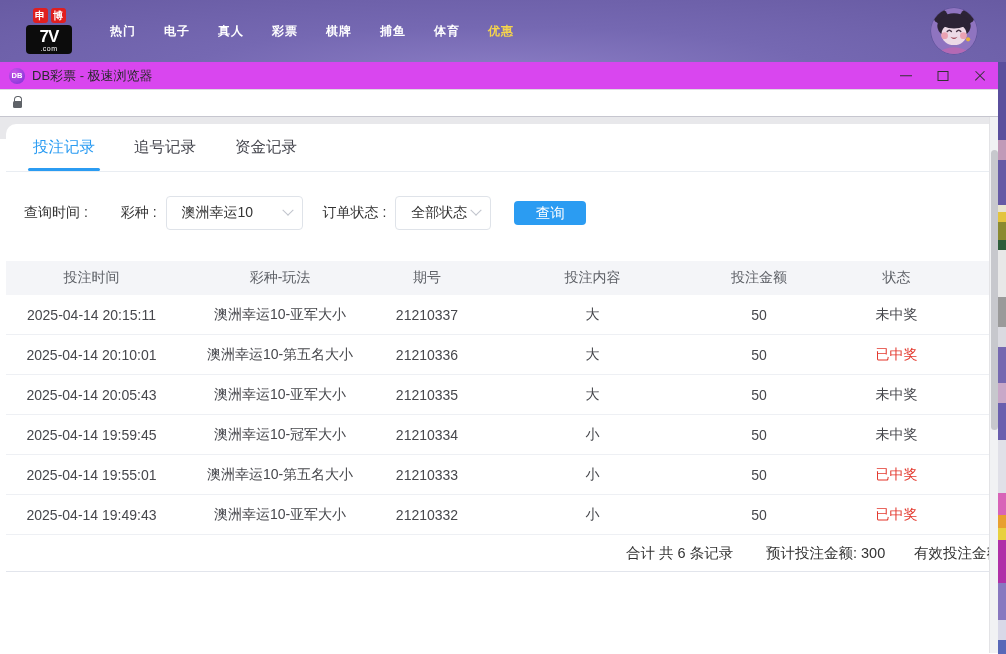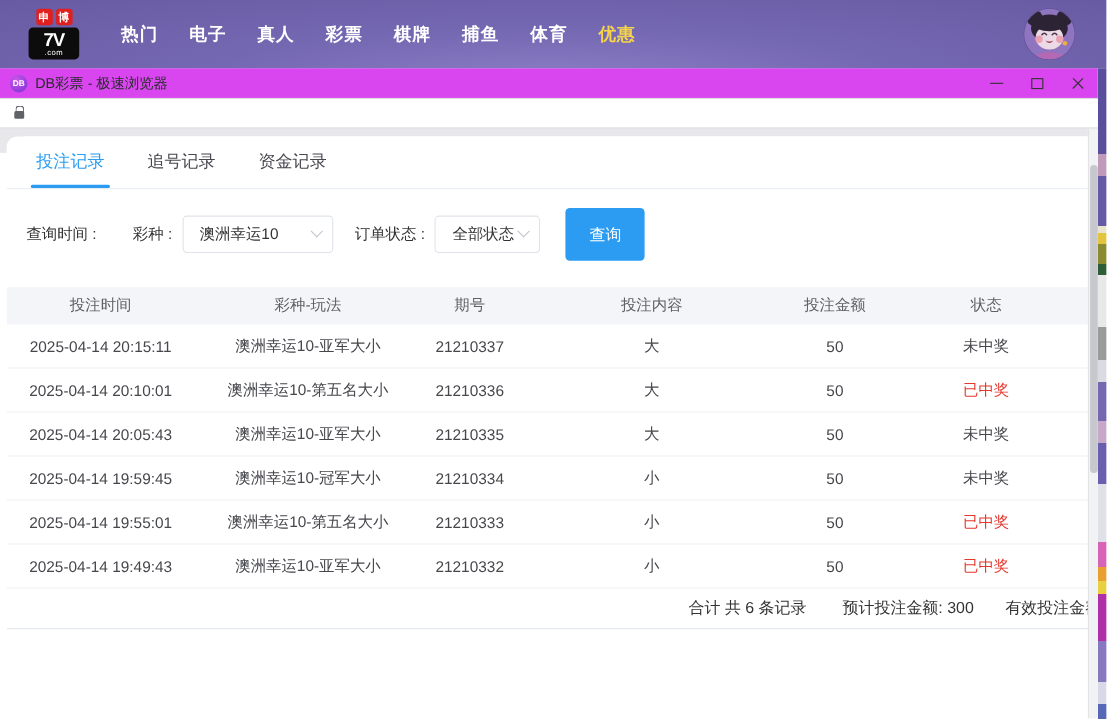--- a/index.html
+++ b/index.html
@@ -13,21 +13,21 @@
     display:flex; align-items:center; z-index:3; }
   .logo { margin-left:26px; width:46px; display:flex; flex-direction:column; align-items:center; cursor:pointer; }
   .logo-badges { display:flex; gap:3px; margin-bottom:2px; }
   .logo-badge { width:15px; height:15px; background:#e01f1f; border-radius:3px; color:#fff;
     font-size:10px; font-weight:bold; display:flex; align-items:center; justify-content:center; }
   .logo-box { width:46px; height:29px; background:#0c0c0c; border-radius:4px; color:#fff;
     display:flex; flex-direction:column; align-items:center; justify-content:center; line-height:1; }
   .logo-main { font-size:17px; font-weight:800; letter-spacing:-1px; }
   .logo-suffix { font-size:7px; margin-top:0px; letter-spacing:0.5px; }
   .site-nav { display:flex; margin-left:38px; gap:28px; }
-  .nav-item { color:#fff; font-size:16px; font-weight:700; letter-spacing:1px; cursor:pointer; }
+  .nav-item { color:#fff; font-size:12px; font-weight:700; letter-spacing:1px; cursor:pointer; }
   .nav-item.hl { color:#f5d44c; }
   .avatar { position:absolute; right:28px; top:7px; width:48px; height:48px; border-radius:50%;
     overflow:hidden; cursor:pointer; }
 
   
   .bg-strip { position:absolute; left:998px; top:62px; width:8px; height:592px;
     background:linear-gradient(180deg,
       #5a4f9d 0,#5a4f9d 78px,#c09ab8 78px,#c09ab8 98px,#655aa5 98px,#655aa5 143px,
       #e8e4d0 143px,#e8e4d0 150px,#e3c43e 150px,#e3c43e 160px,#8a8a30 160px,#8a8a30 178px,
       #2e5d3a 178px,#2e5d3a 188px,#e8e8e8 188px,#e8e8e8 235px,#9a9a9a 235px,#9a9a9a 265px,
@@ -80,21 +80,21 @@
   .tg-btn { font-size:13.5px; color:#333; background:#fff; padding:0 11px; line-height:32px;
     cursor:pointer; position:relative; white-space:nowrap; }
   .tg-btn + .tg-btn { border-left:1px solid #ececf0; }
   .tg-btn.active { background:#2b9cf2; color:#fff; border-left:none; padding:0 14px; line-height:34px; margin:-1px 0; }
   .ml24 { margin-left:24px; } .ml20 { margin-left:20px; }
   .select { height:34px; border:1px solid #dfe3e9; border-radius:4px; display:flex; align-items:center;
     justify-content:space-between; padding:0 10px 0 15px; cursor:pointer; font-size:14px; color:#333; }
   .sel-lottery { width:137px; } .sel-status { width:96px; }
   .chev { width:8px; height:8px; border-right:1.5px solid #c0c4cc; border-bottom:1.5px solid #c0c4cc;
     transform:rotate(45deg) translate(-2px,-2px); flex:none; }
-  .search-btn { margin-left:23px; width:72px; height:48px; background:#2b9cf2; border:none; border-radius:4px;
+  .search-btn { margin-left:23px; width:72px; height:24px; background:#2b9cf2; border:none; border-radius:4px;
     color:#fff; font-size:14.5px; cursor:pointer; font-family:inherit; }
 
   
   .table { margin-top:30px; }
   .thead { display:flex; height:34px; align-items:center; background:#f4f5f8; }
   .thead .c { font-size:14px; color:#5d6066; }
   .trow { display:flex; height:40px; align-items:center; border-bottom:1px solid #eef0f4; }
   .trow .c { font-size:14px; color:#46474c; }
   .c { text-align:center; white-space:nowrap; overflow:hidden; }
   .c1 { width:171px; } .c2 { width:206px; } .c3 { width:88px; }

